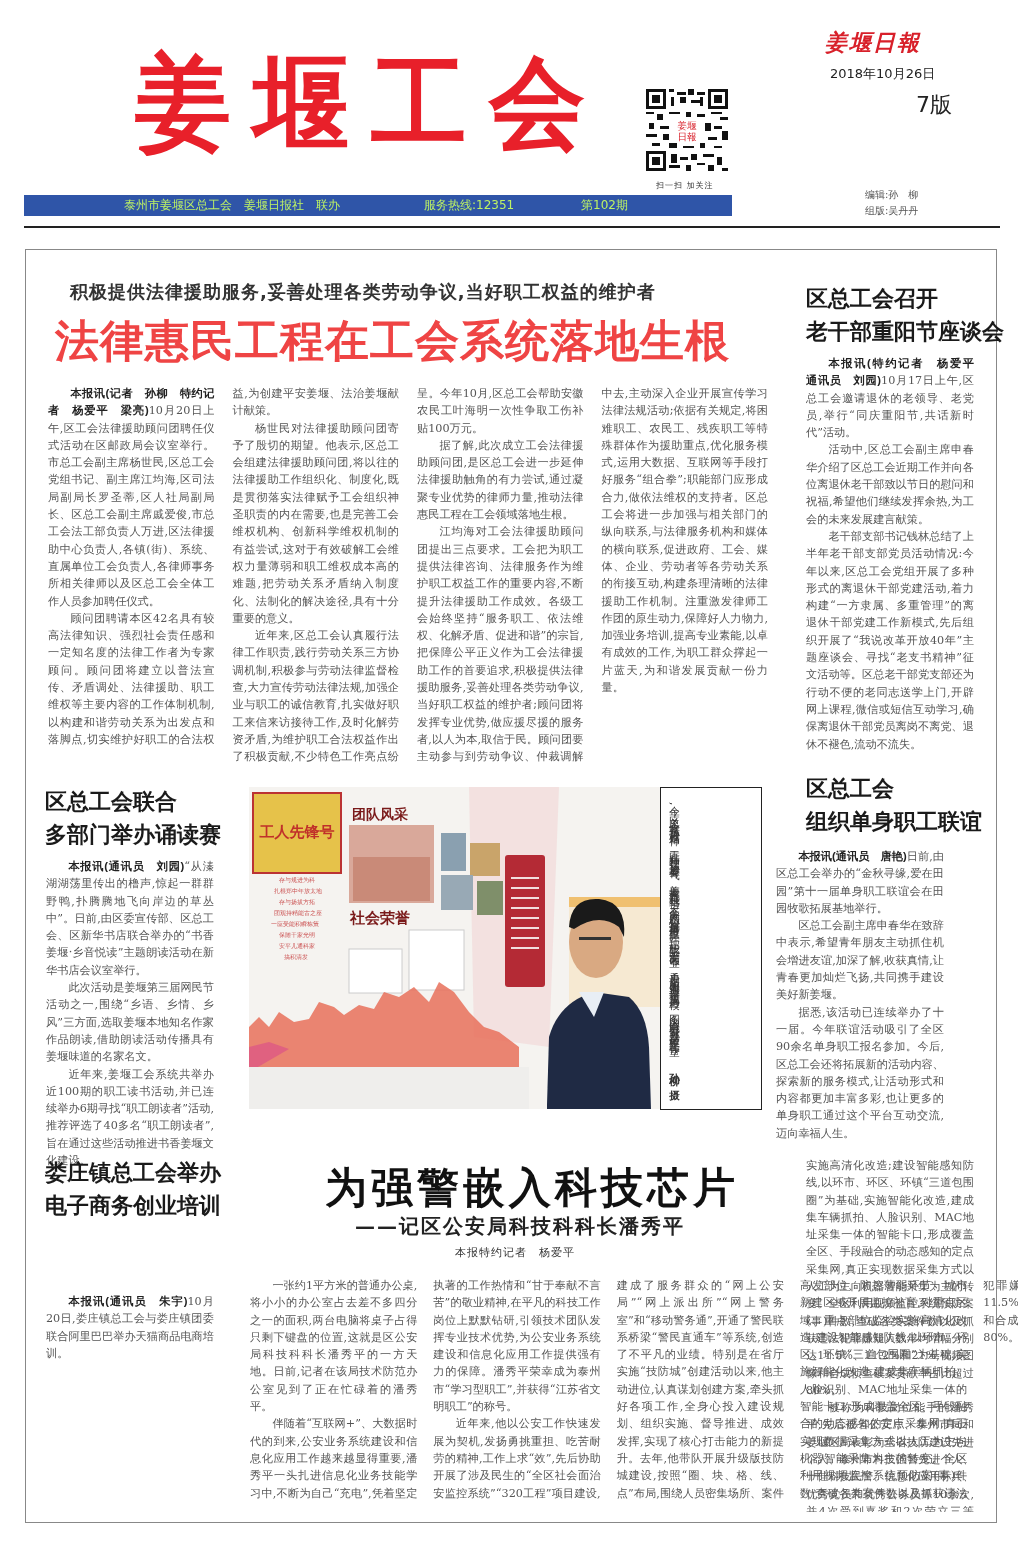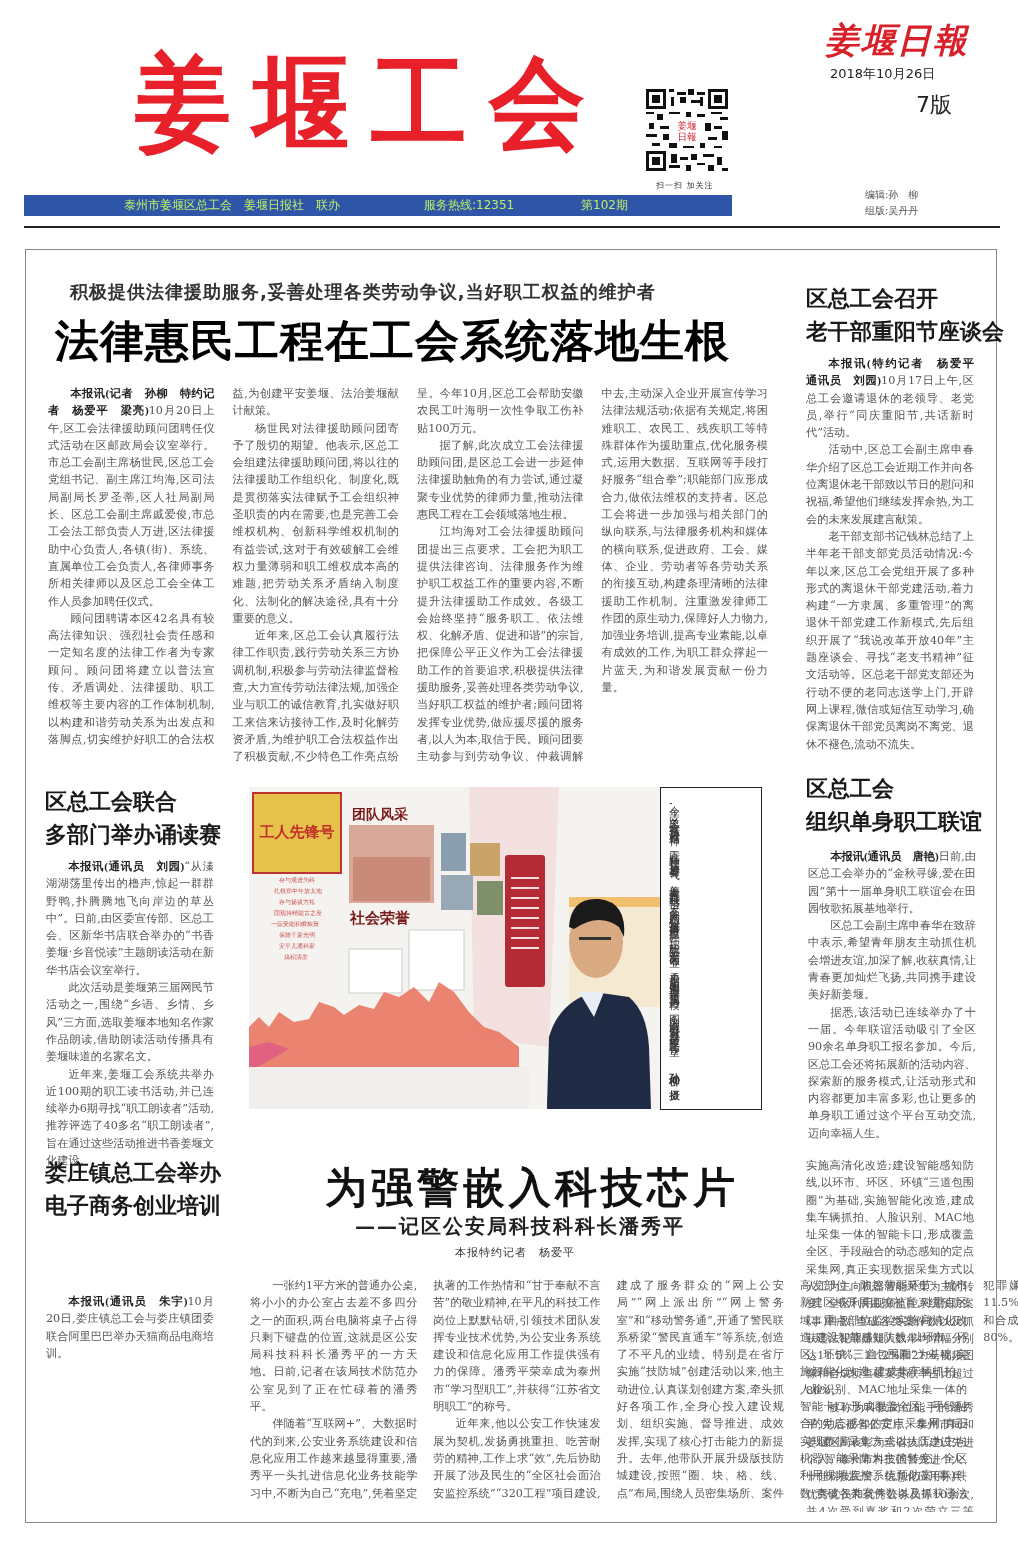--- a/index.html
+++ b/index.html
@@ -1,36 +1,36 @@
 <!DOCTYPE html>
 <html><head>
 <meta charset="utf-8">
 <style>
 *{box-sizing:border-box;margin:0;padding:0}
 html,body{width:1018px;height:1547px;background:#fff;overflow:hidden}
 body{position:relative;font-family:"DejaVu Sans","Liberation Sans",sans-serif;color:#333}
 .abs{position:absolute}
 .masthead-title{left:135px;top:55px;font-size:96px;font-weight:bold;color:#e8202a;letter-spacing:22px;line-height:1;font-family:"DejaVu Sans",sans-serif;transform:scaleY(1.05)}
-.paper-logo{left:825px;top:18px;font-size:34px;color:#d8202a;font-family:"DejaVu Serif",serif;font-weight:bold;font-style:italic;letter-spacing:2px}
+.paper-logo{left:825px;top:28px;font-size:22px;color:#d8202a;font-family:"DejaVu Serif",serif;font-weight:bold;font-style:italic;letter-spacing:2px}
 .date{left:830px;top:65px;font-size:13px;color:#222}
 .edition{left:916px;top:90px;font-size:22px;color:#222}
 .qr{left:646px;top:89px;width:82px;height:82px;background:#fca5a5}
 .qr svg{width:82px;height:82px;display:block}
 .qr-caption{left:656px;top:180px;font-size:8px;color:#333;letter-spacing:1px}
 .bluebar{left:24px;top:195px;width:708px;height:21px;background:#2f55a8;color:#bef264;font-size:12px;line-height:21px}
 .bluebar span{position:absolute;top:0}
 .editor{left:865px;top:187px;font-size:10px;color:#555;line-height:16px}
 .rule-top{left:24px;top:226px;width:976px;height:2px;background:#222}
 .frame{left:25px;top:249px;width:972px;height:1274px;border:1.5px solid #888}
 .kicker{left:70px;top:280px;font-size:18px;font-weight:bold;color:#333;letter-spacing:1px}
-.headline{left:55px;top:312px;font-size:44px;font-weight:bold;color:#000000;letter-spacing:1px;font-family:"DejaVu Serif",serif}
+.headline{left:55px;top:312px;font-size:44px;font-weight:bold;color:#ef4444;letter-spacing:1px;font-family:"DejaVu Serif",serif}
 .col{font-size:11.2px;line-height:17.3px;color:#555;text-align:justify;font-family:"DejaVu Serif",serif}
 .col p{text-indent:2em}
 .col p.first{text-indent:2em}
-.col b{color:#222;font-family:Liberation Serif, serif;font-weight:bold}
+.col b{color:#222;font-family:Liberation Sans, sans-serif;font-weight:bold}
 .side-head{font-size:22px;font-weight:bold;color:#1a1a1a;line-height:33px;font-family:"DejaVu Sans",sans-serif}
 .photo{left:249px;top:787px;width:411px;height:322px;overflow:hidden;background:#f3f1ee}
 .caption-box{left:660px;top:787px;width:102px;height:323px;border:1px solid #222;background:#fff;padding:10px 6px}
 .caption-text{writing-mode:vertical-rl;font-size:10.5px;line-height:15px;color:#333;height:300px;font-family:"DejaVu Serif",serif;letter-spacing:2px}
 .feature-title{left:325px;top:1160px;font-size:42px;font-weight:bold;color:#111;letter-spacing:4px}
 .feature-sub{left:355px;top:1213px;font-size:20px;color:#222;font-family:"DejaVu Serif",serif;font-weight:bold;letter-spacing:2px}
 .feature-byline{left:455px;top:1245px;font-size:11px;color:#333;letter-spacing:1px}
 </style>
 </head>
 <body>
@@ -188,21 +188,21 @@
   </svg>
 </div>
 <div class="abs caption-box">
   <div class="caption-text"><span>今年,区总工会将弘扬劳模精神、工匠精神与弘扬姜堰骨气、姜堰志气有机结合,在企业内精心培育选树劳模工匠,把一线职工中爱岗敬业、勇于创新的先进典型培育成为劳模。图为区供电分公司孙磊劳模工匠工作室。</span>　<b>孙柳　摄</b></div>
 </div>
 
 <div class="abs side-head" style="left:806px;top:772px">
   <div>区总工会</div>
   <div>组织单身职工联谊</div>
 </div>
-<div class="abs col" style="left:808px;top:848px;width:168px">
+<div class="abs col" style="left:776px;top:848px;width:168px">
   <p><b>本报讯(通讯员　唐艳)</b><span>日前,由区总工会举办的“金秋寻缘,爱在田园”第十一届单身职工联谊会在田园牧歌拓展基地举行。</span></p>
   <p>区总工会副主席申春华在致辞中表示,希望青年朋友主动抓住机会增进友谊,加深了解,收获真情,让青春更加灿烂飞扬,共同携手建设美好新姜堰。</p>
   <p>据悉,该活动已连续举办了十一届。今年联谊活动吸引了全区90余名单身职工报名参加。今后,区总工会还将拓展新的活动内容、探索新的服务模式,让活动形式和内容都更加丰富多彩,也让更多的单身职工通过这个平台互动交流,迈向幸福人生。</p>
 </div>
 
 <div class="abs side-head" style="left:45px;top:1156px">
   <div>娄庄镇总工会举办</div>
   <div>电子商务创业培训</div>
 </div>
 <div class="abs col" style="left:46px;top:1293px;width:168px">

